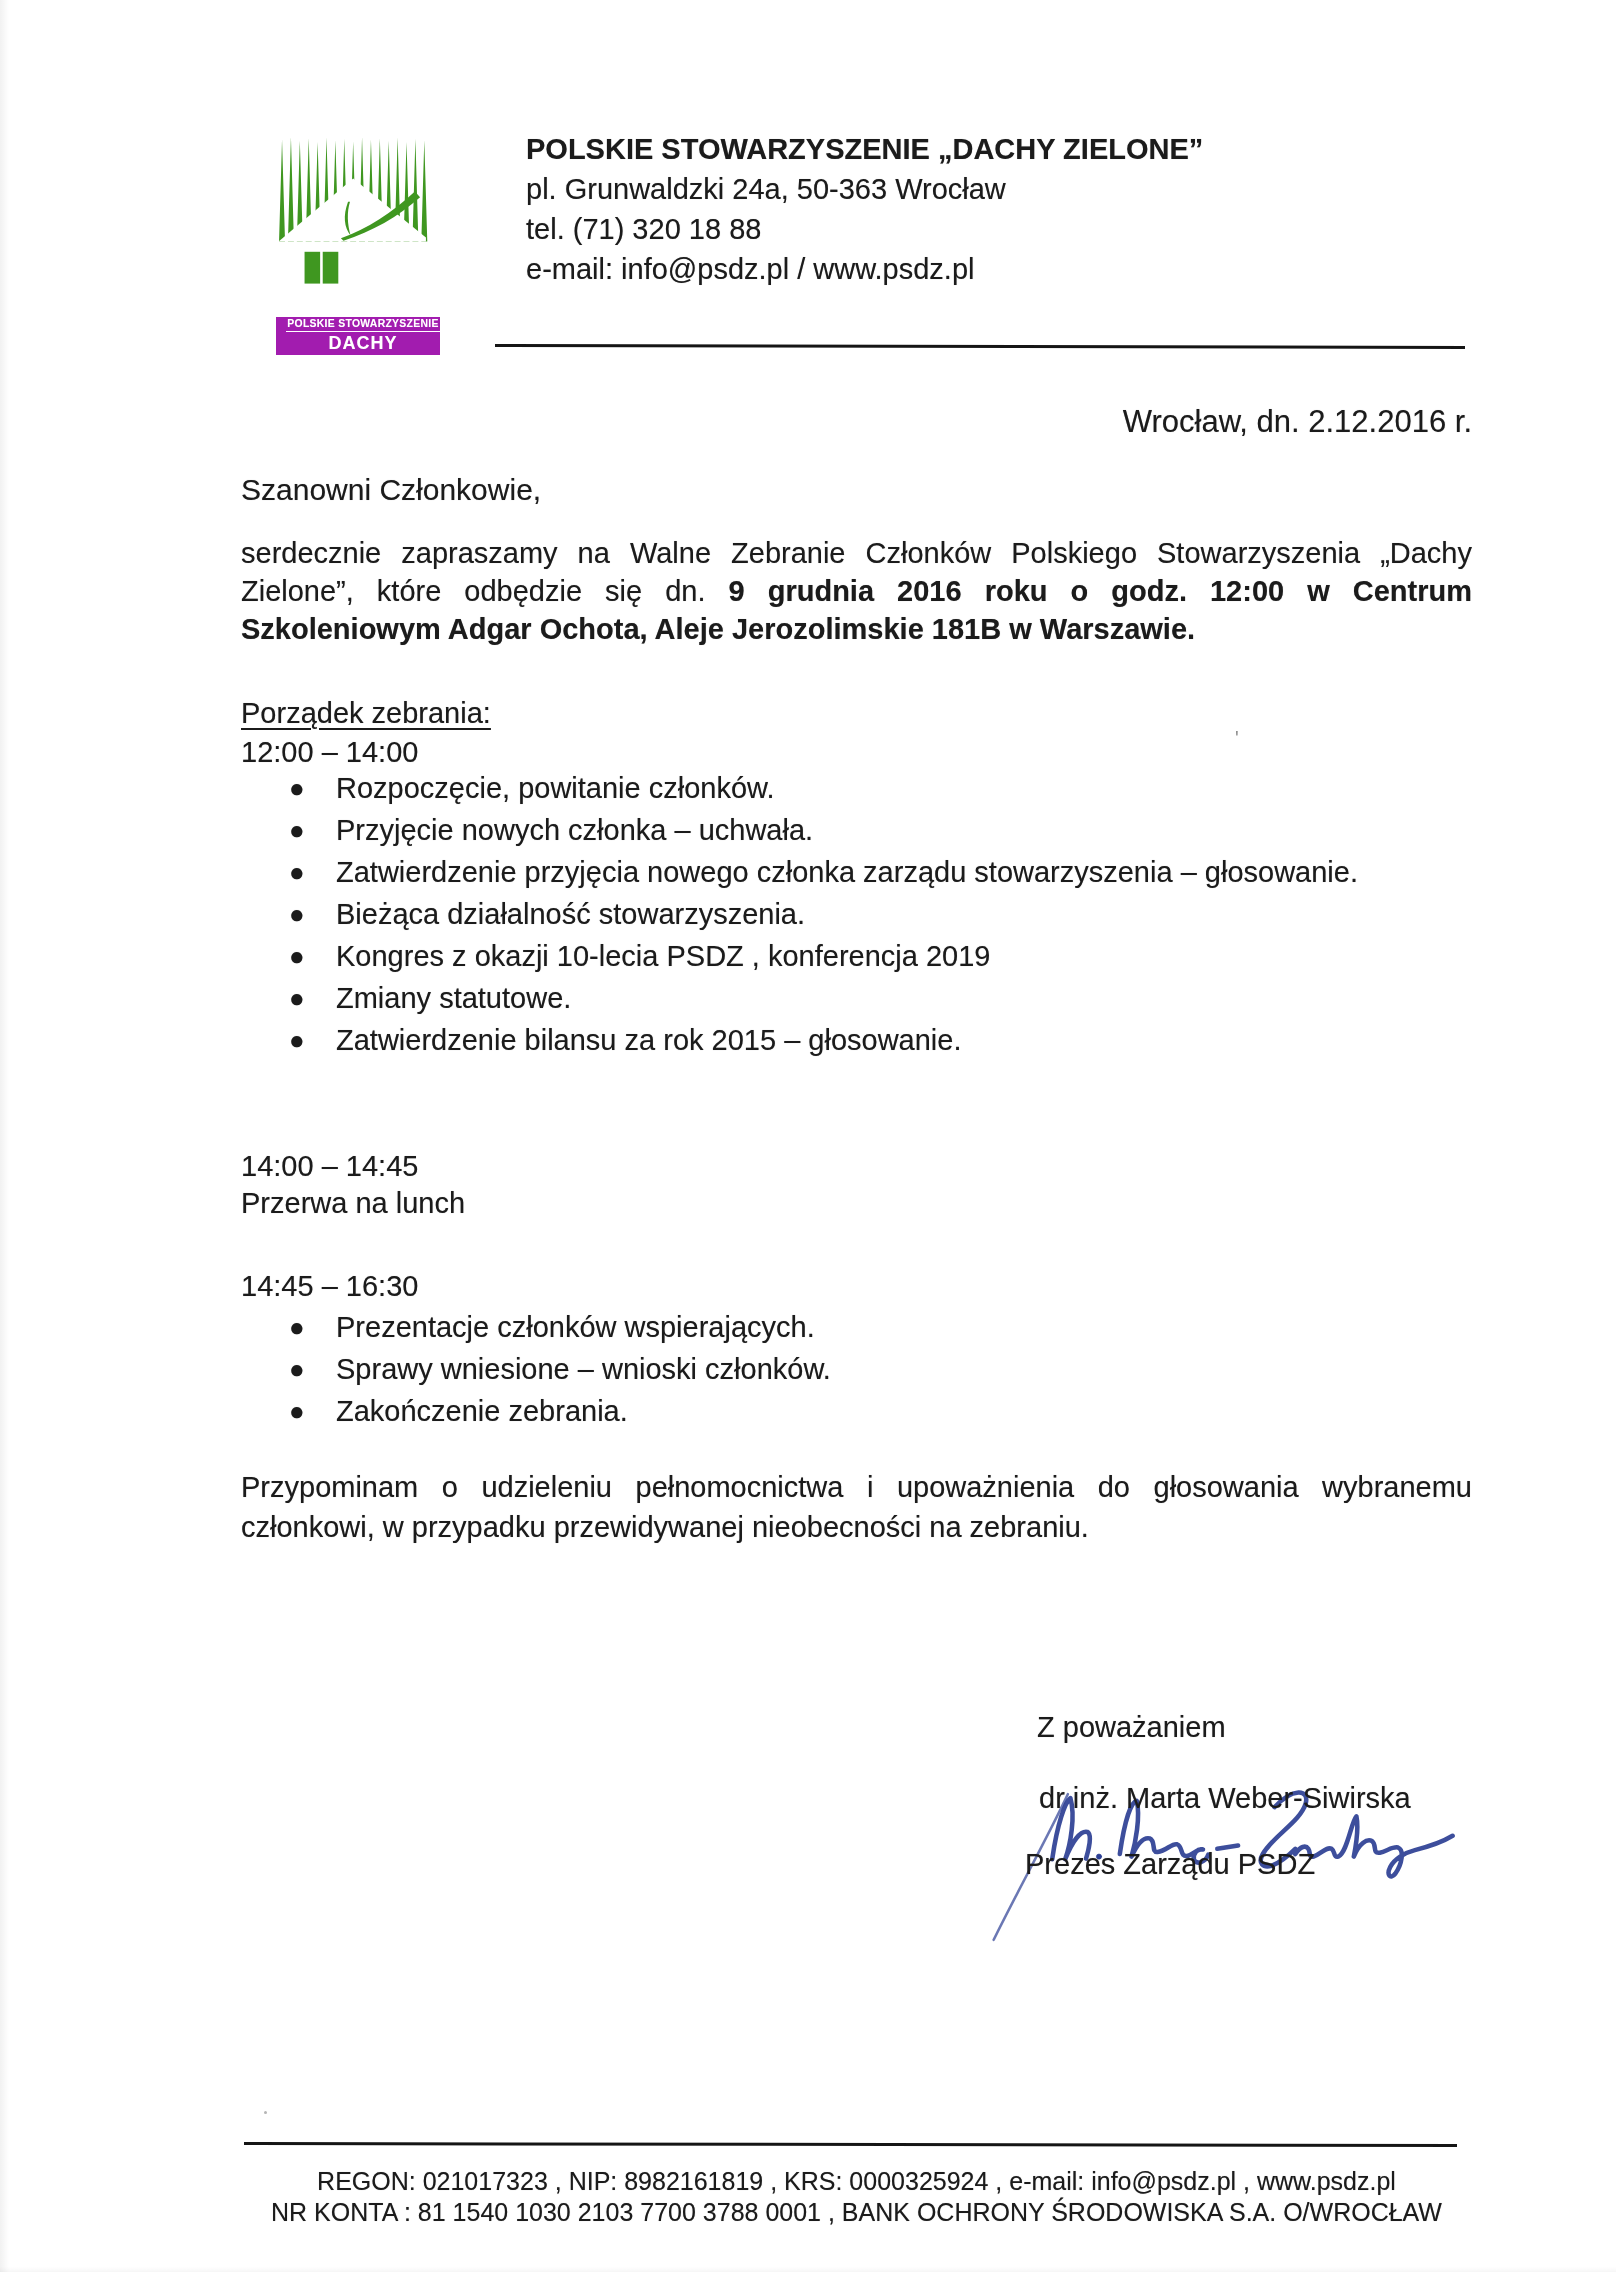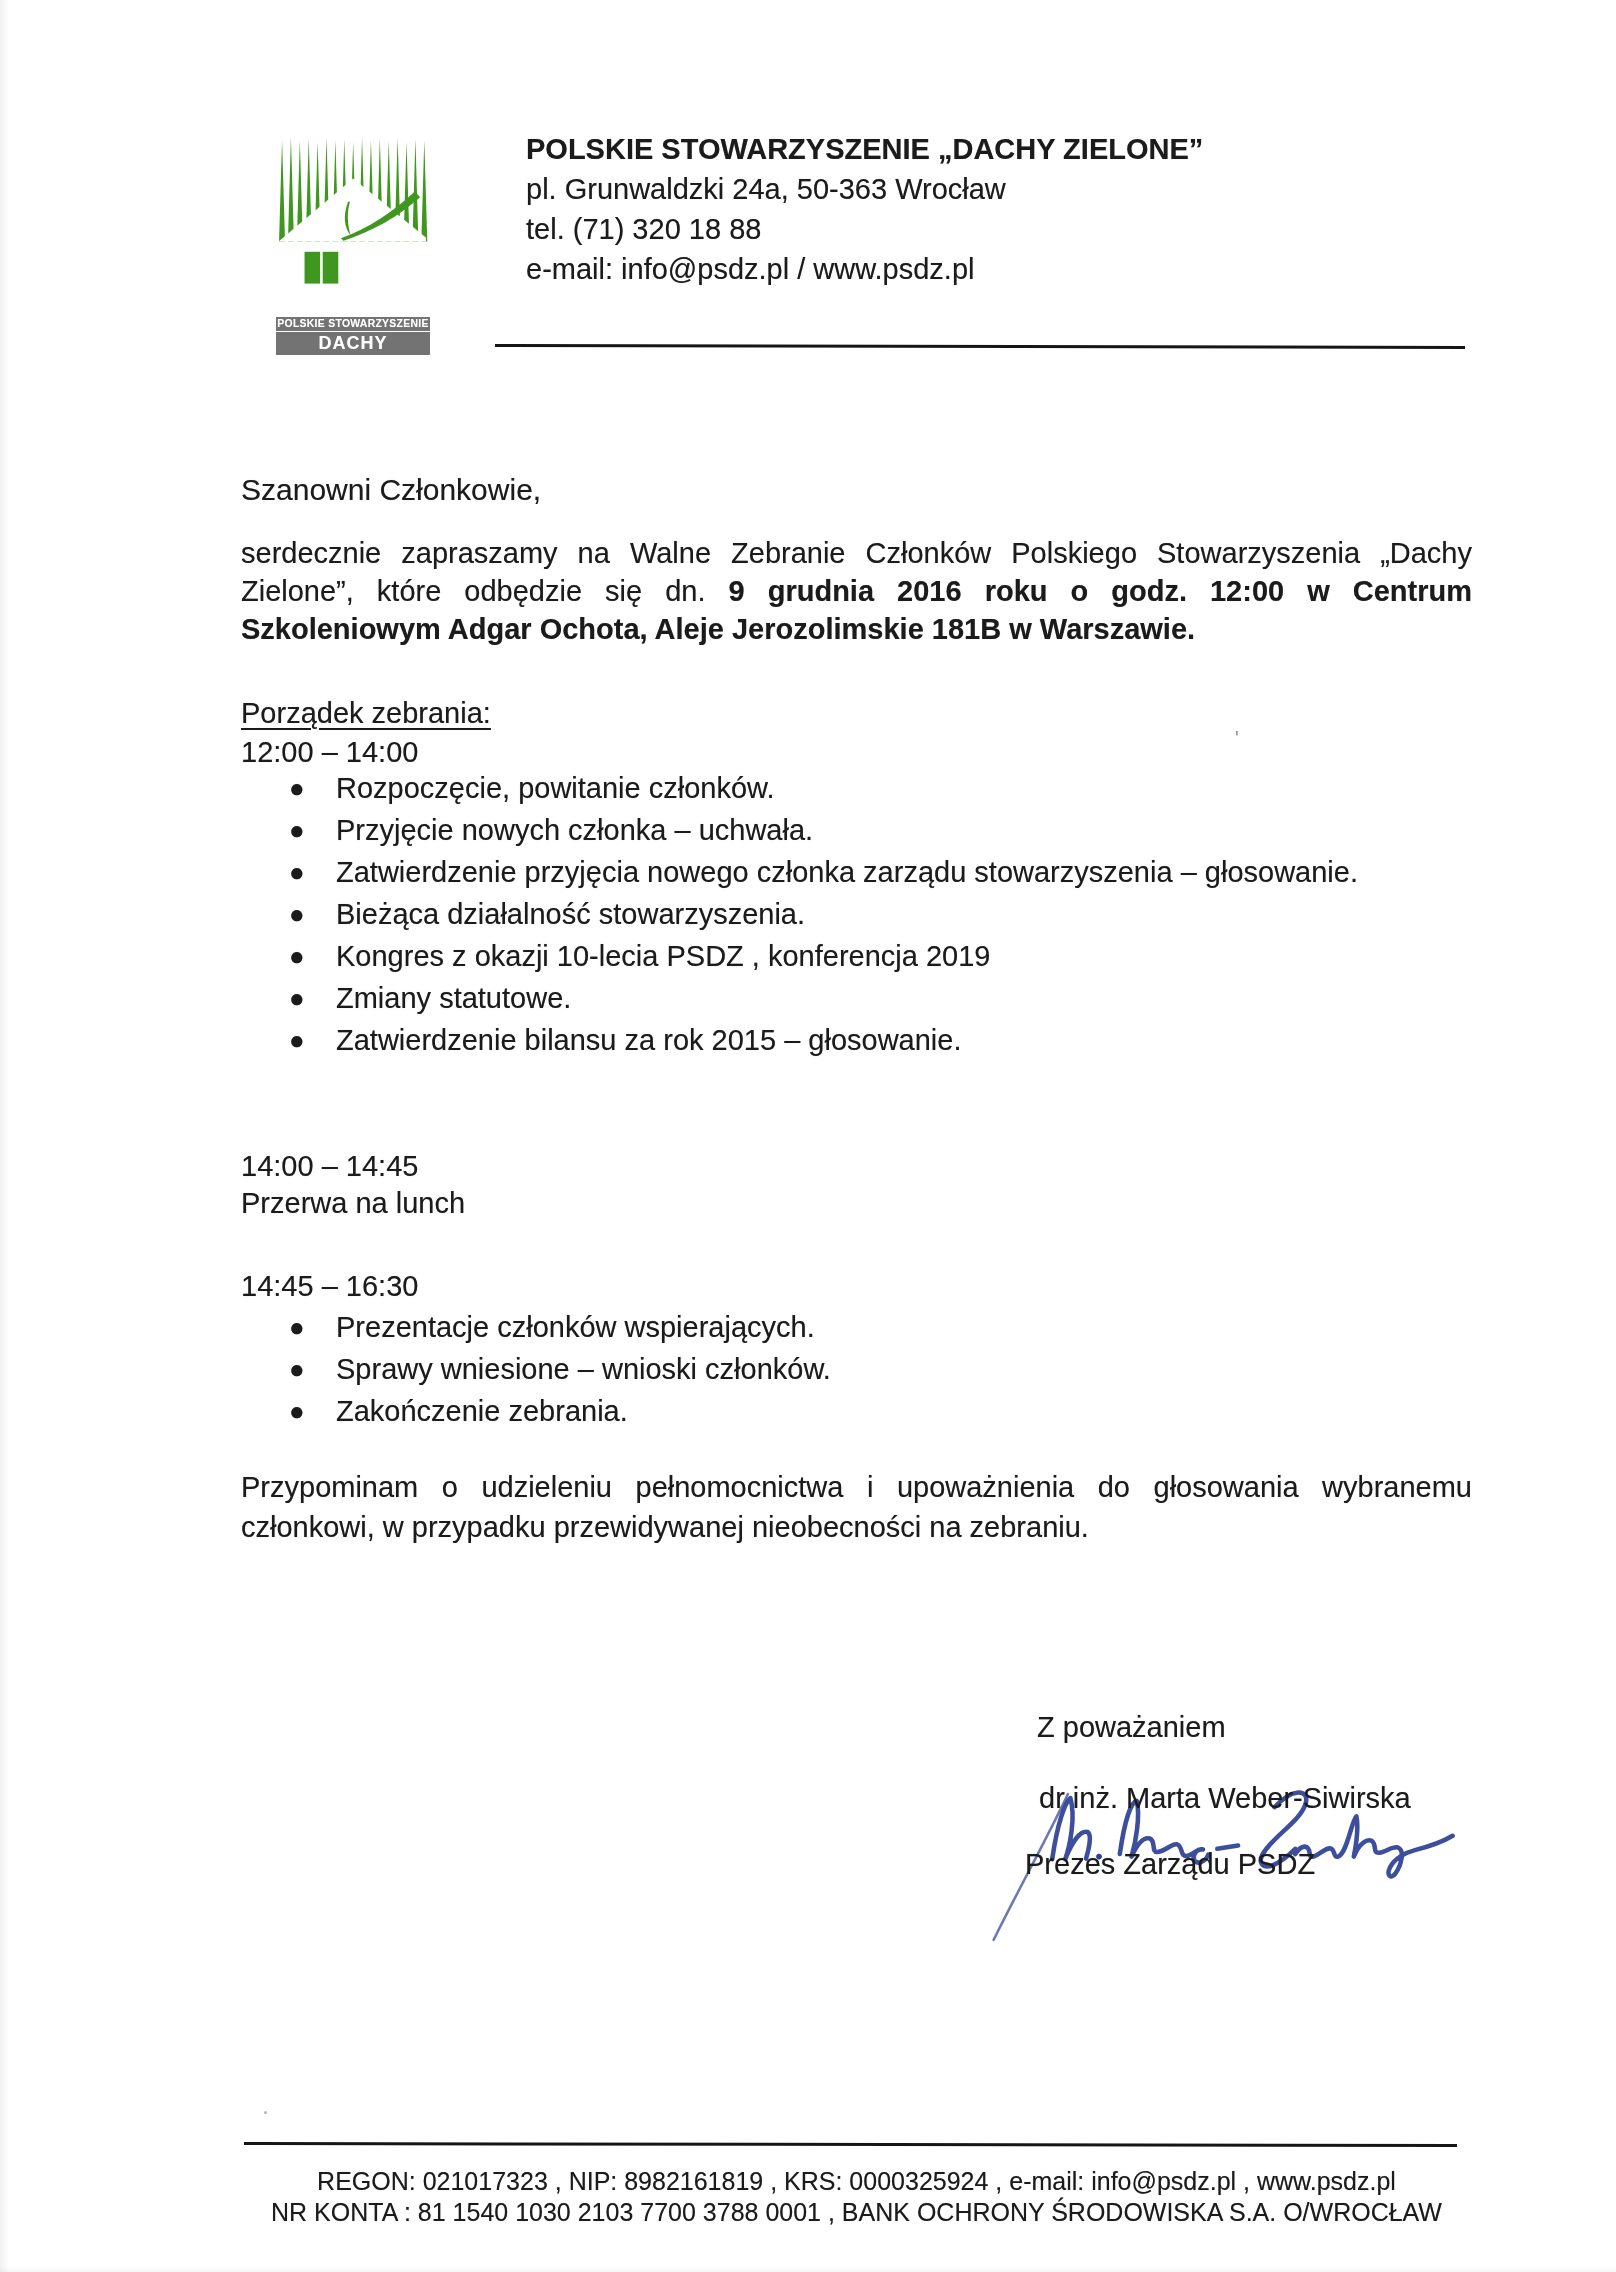--- a/index.html
+++ b/index.html
@@ -16,22 +16,23 @@
     content:"";position:absolute;inset:0;pointer-events:none;
     background:
       linear-gradient(90deg, rgba(0,0,0,.055), rgba(0,0,0,0) 9px),
       linear-gradient(0deg, rgba(0,0,0,.04), rgba(0,0,0,0) 6.5px);
   }
   .txt{position:absolute;white-space:nowrap;text-shadow:0 0 0.7px rgba(20,20,20,.45);}
   
   .logo-svg{position:absolute;left:276px;top:130px;}
   .badge{
     position:absolute;left:276px;top:317px;width:154px;height:38px;
-    background:#737373;text-align:center;color:#fff;
+    background:#a21caf;text-align:center;color:#fff;
     text-shadow:0 0 0.7px rgba(255,255,255,.4);
+    padding-left:10px;
   }
   .badge .b1{font-size:10.4px;font-weight:bold;letter-spacing:0.3px;line-height:13.7px;border-bottom:1.3px solid #fff;}
   .badge .b2{font-size:18px;font-weight:bold;letter-spacing:1px;line-height:22px;}
   .org-block{position:absolute;left:506px;top:129px;line-height:40px;font-size:29px;text-shadow:0 0 0.7px rgba(20,20,20,.45);margin-left:20px;}
   .org-block .org-name{font-weight:bold;font-size:29px;}
   .rule{position:absolute;background:#151515;}
   .rule-top{left:495px;top:345px;width:970px;height:3.3px;transform:rotate(.12deg);}
   
   .date{top:404px;left:0;width:1472px;text-align:right;font-size:31px;}
   .salutation{top:473px;left:241px;font-size:30px;}
@@ -105,20 +106,21 @@
 
   <div class="org-block">
     <div class="org-name">POLSKIE STOWARZYSZENIE „DACHY ZIELONE”</div>
     <div>pl. Grunwaldzki 24a, 50-363 Wrocław</div>
     <div>tel. (71) 320 18 88</div>
     <div>e-mail: info@psdz.pl / www.psdz.pl</div>
   </div>
 
   <div class="rule rule-top"></div>
 
+  <div class="txt date">Wrocław, dn. 2.12.2016 r.</div>
   <div class="txt salutation">Szanowni Członkowie,</div>
 
   <p class="intro"><span>serdecznie zapraszamy na Walne Zebranie Członków Polskiego Stowarzyszenia „Dachy Zielone”, które odbędzie się dn. </span><b>9 grudnia 2016 roku o godz. 12:00 w Centrum Szkoleniowym Adgar Ochota, Aleje Jerozolimskie 181B w Warszawie.</b></p>
 
   <div class="txt agenda-head">Porządek zebrania:</div>
   <div class="txt time t1">12:00 – 14:00</div>
 
   <ul class="list l1">
     <li><span class="bullet">●</span><span>Rozpoczęcie, powitanie członków.</span></li>
     <li><span class="bullet">●</span><span>Przyjęcie nowych członka – uchwała.</span></li>

